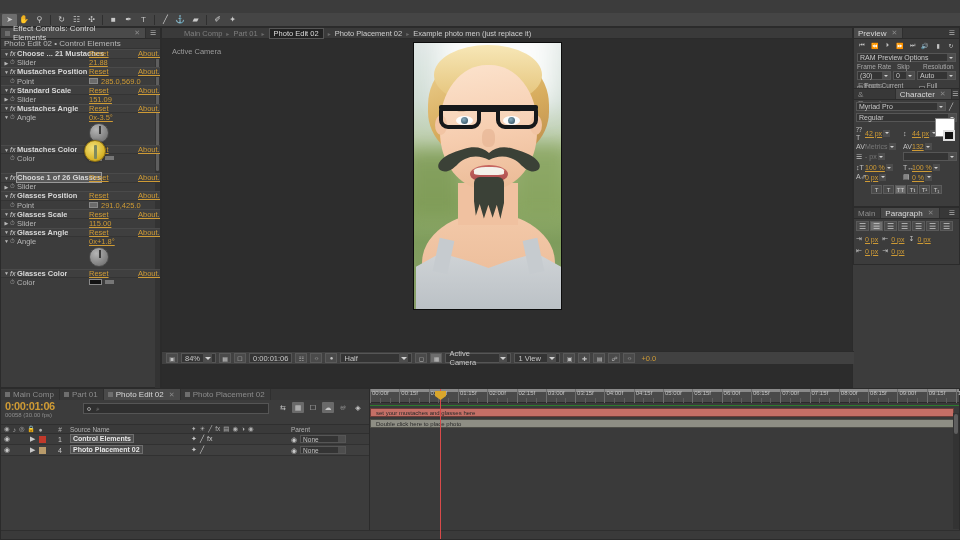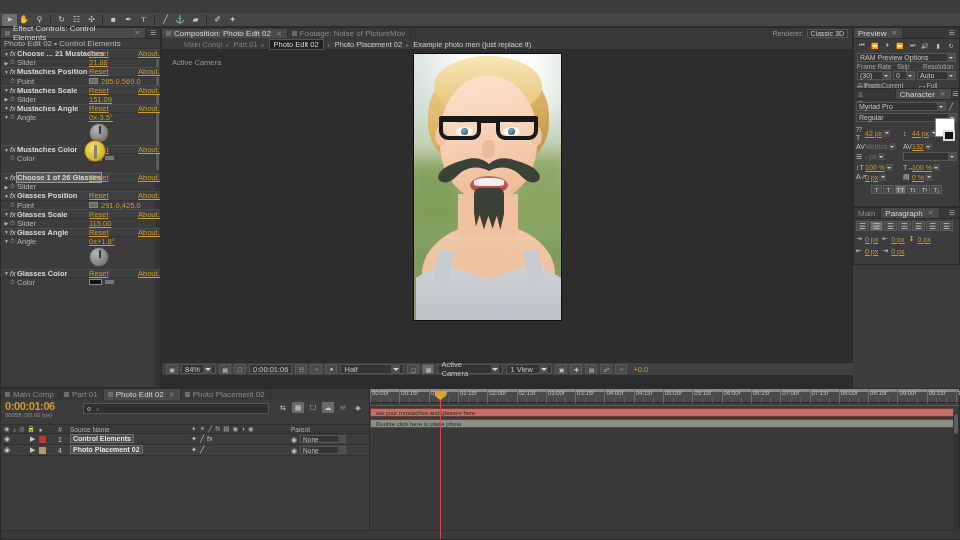--- a/index.html
+++ b/index.html
@@ -297,21 +297,21 @@
         <div class="ec-row">
           <span class="tri"></span>
           <span class="sw">⏱</span>
           <span class="ec-name ec-sub">Point</span>
           <span class="ec-pti"></span>
           <span class="ec-val" style="left:100px">285.0,569.0</span>
         </div>
         <div class="ec-row fx">
           <span class="tri">▼</span>
           <span class="fxi">fx</span>
-          <span class="ec-name">Mustaches Scale</span>
+          <span class="ec-name">Standard Scale</span>
           <span class="ec-reset">Reset</span>
           <span class="ec-about">About...</span>
         </div>
         <div class="ec-row">
           <span class="tri">▶</span>
           <span class="sw">⏱</span>
           <span class="ec-name ec-sub">Slider</span>
           <span class="ec-val">151.09</span>
         </div>
         <div class="ec-row fx">
@@ -413,35 +413,20 @@
           <span class="sw">⏱</span>
           <span class="ec-name ec-sub">Color</span>
           <span class="ec-swatch" style="background:#121212"></span>
           <span class="ec-eyed"></span>
         </div>
         <div style="height: 10px;"></div>
       </div>
   </div>
 
   <div class="panel" id="comp-panel">
-    <div class="comp-tabrow" id="comp-tabs">
-        <div class="ptab active">
-          <span class="dot"></span>
-          <span>Composition: Photo Edit 02</span>
-          <span class="x">✕</span>
-        </div>
-        <div class="ptab">
-          <span class="dot"></span>
-          <span>Footage: Noise of PictureMov</span>
-        </div>
-        <div style="margin-left: auto; display: flex; gap: 3px; align-items: center; padding-right: 4px; font-size: 7px; color: rgb(154, 154, 154);">
-          <span>Renderer:</span>
-          <span style="color:#d0d0d0;border:1px solid #555;padding:0 3px;">Classic 3D</span>
-        </div>
-      </div>
     <div class="comp-bread" id="comp-bread">
         <span class="bc">Main Comp</span>
         <span class="bc-sep">▸</span>
         <span class="bc">Part 01</span>
         <span class="bc-sep">▸</span>
         <span class="bc on">Photo Edit 02</span>
         <span class="bc-sep">▸</span>
         <span class="bc lit">Photo Placement 02</span>
         <span class="bc-sep">▸</span>
         <span class="bc lit">Example photo men (just replace it)</span>
@@ -490,21 +475,21 @@
         <div class="cf-box">
           <span>84%</span>
           <span class="cf-caret"></span>
         </div>
         <div class="cf-btn">▦</div>
         <div class="cf-btn">☐</div>
         <div class="cf-box">0:00:01:06</div>
         <div class="cf-btn">☷</div>
         <div class="cf-btn">☼</div>
         <div class="cf-btn">●</div>
-        <div class="cf-box" style="width:64px">
+        <div class="cf-box" style="width:72px">
           <span>Half</span>
           <span class="cf-caret" style="margin-left:auto"></span>
         </div>
         <div class="cf-btn">◻</div>
         <div class="cf-btn on">▦</div>
         <div class="cf-box" style="width:66px">
           <span>Active Camera</span>
           <span class="cf-caret" style="margin-left:auto"></span>
         </div>
         <div class="cf-box" style="width:46px">

